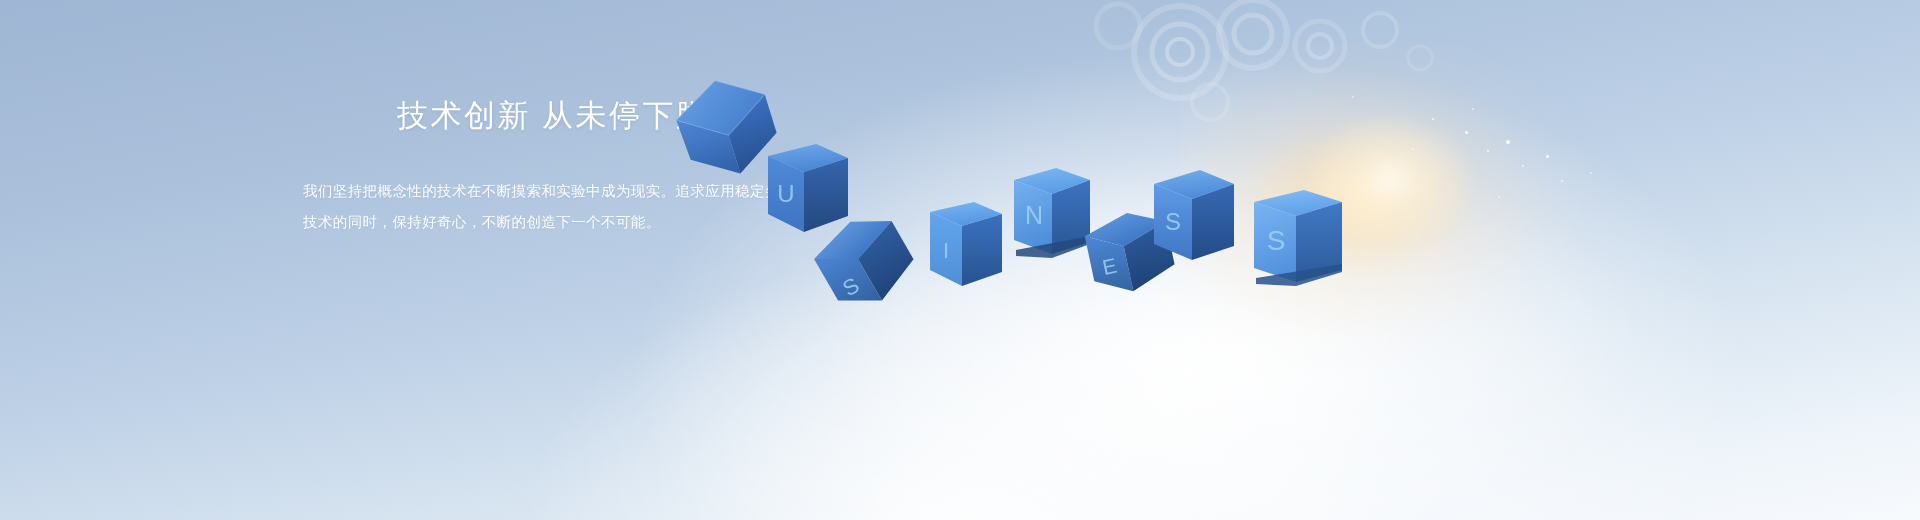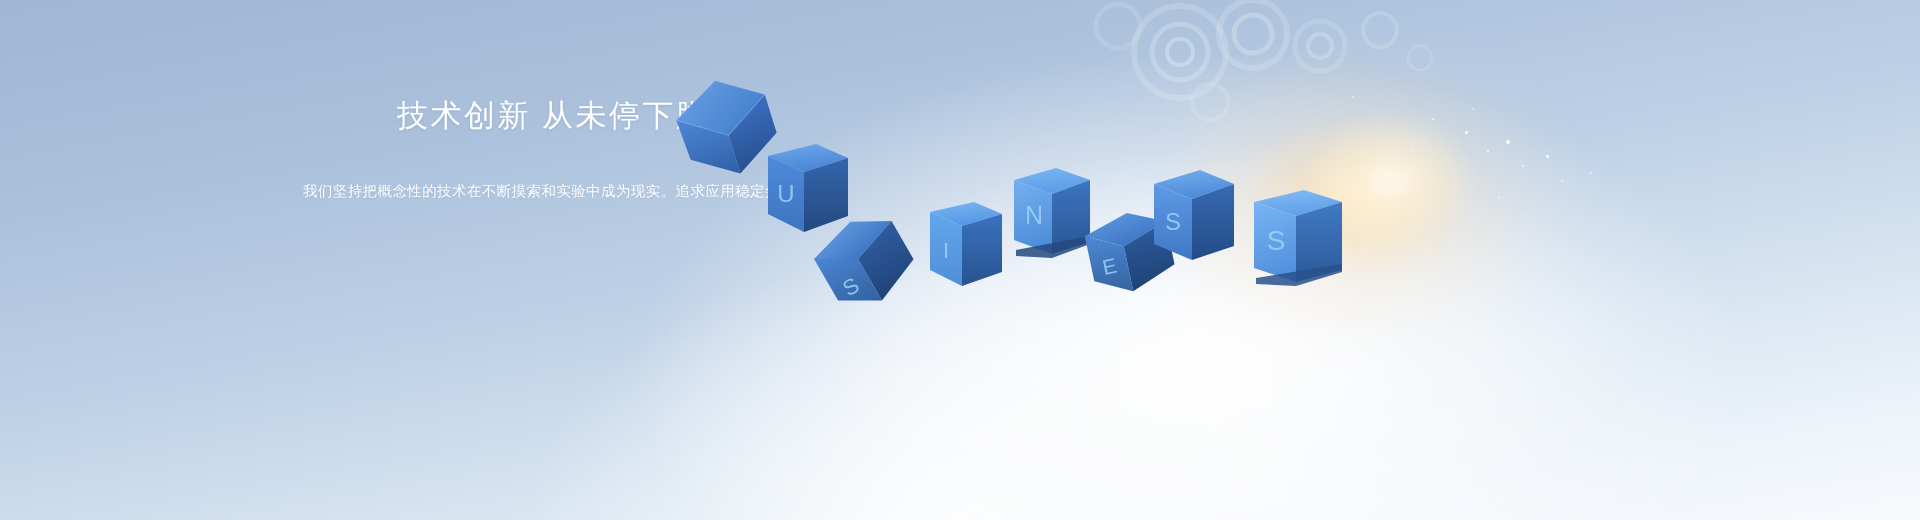--- a/index.html
+++ b/index.html
@@ -121,20 +121,21 @@
     <span class="sp" style="left:1590px;top:172px;width:2px;height:2px;opacity:.6"></span>
     <span class="sp" style="left:1498px;top:196px;width:2px;height:2px;opacity:.55"></span>
     <span class="sp" style="left:1352px;top:96px;width:2px;height:2px;opacity:.5"></span>
     <span class="sp" style="left:1472px;top:108px;width:2px;height:2px;opacity:.55"></span>
   </div>
 
   <div class="copy">
     <div class="headline">技术创新  从未停下脚步</div>
     <div class="body-copy">
       <p>我们坚持把概念性的技术在不断摸索和实验中成为现实。追求应用稳定尖端</p>
+      <p>技术的同时，保持好奇心，不断的创造下一个不可能。</p>
     </div>
   </div>
 
   <div class="keys">
 
     <div class="key" style="left:672px;top:68px;transform:rotate(-20deg)">
       <svg width="120" height="130" viewBox="0 0 120 130">
         <defs>
           <linearGradient id="gB-top" x1="0" y1="0" x2="1" y2="1">
             <stop offset="0" stop-color="#69a1e4"></stop>

